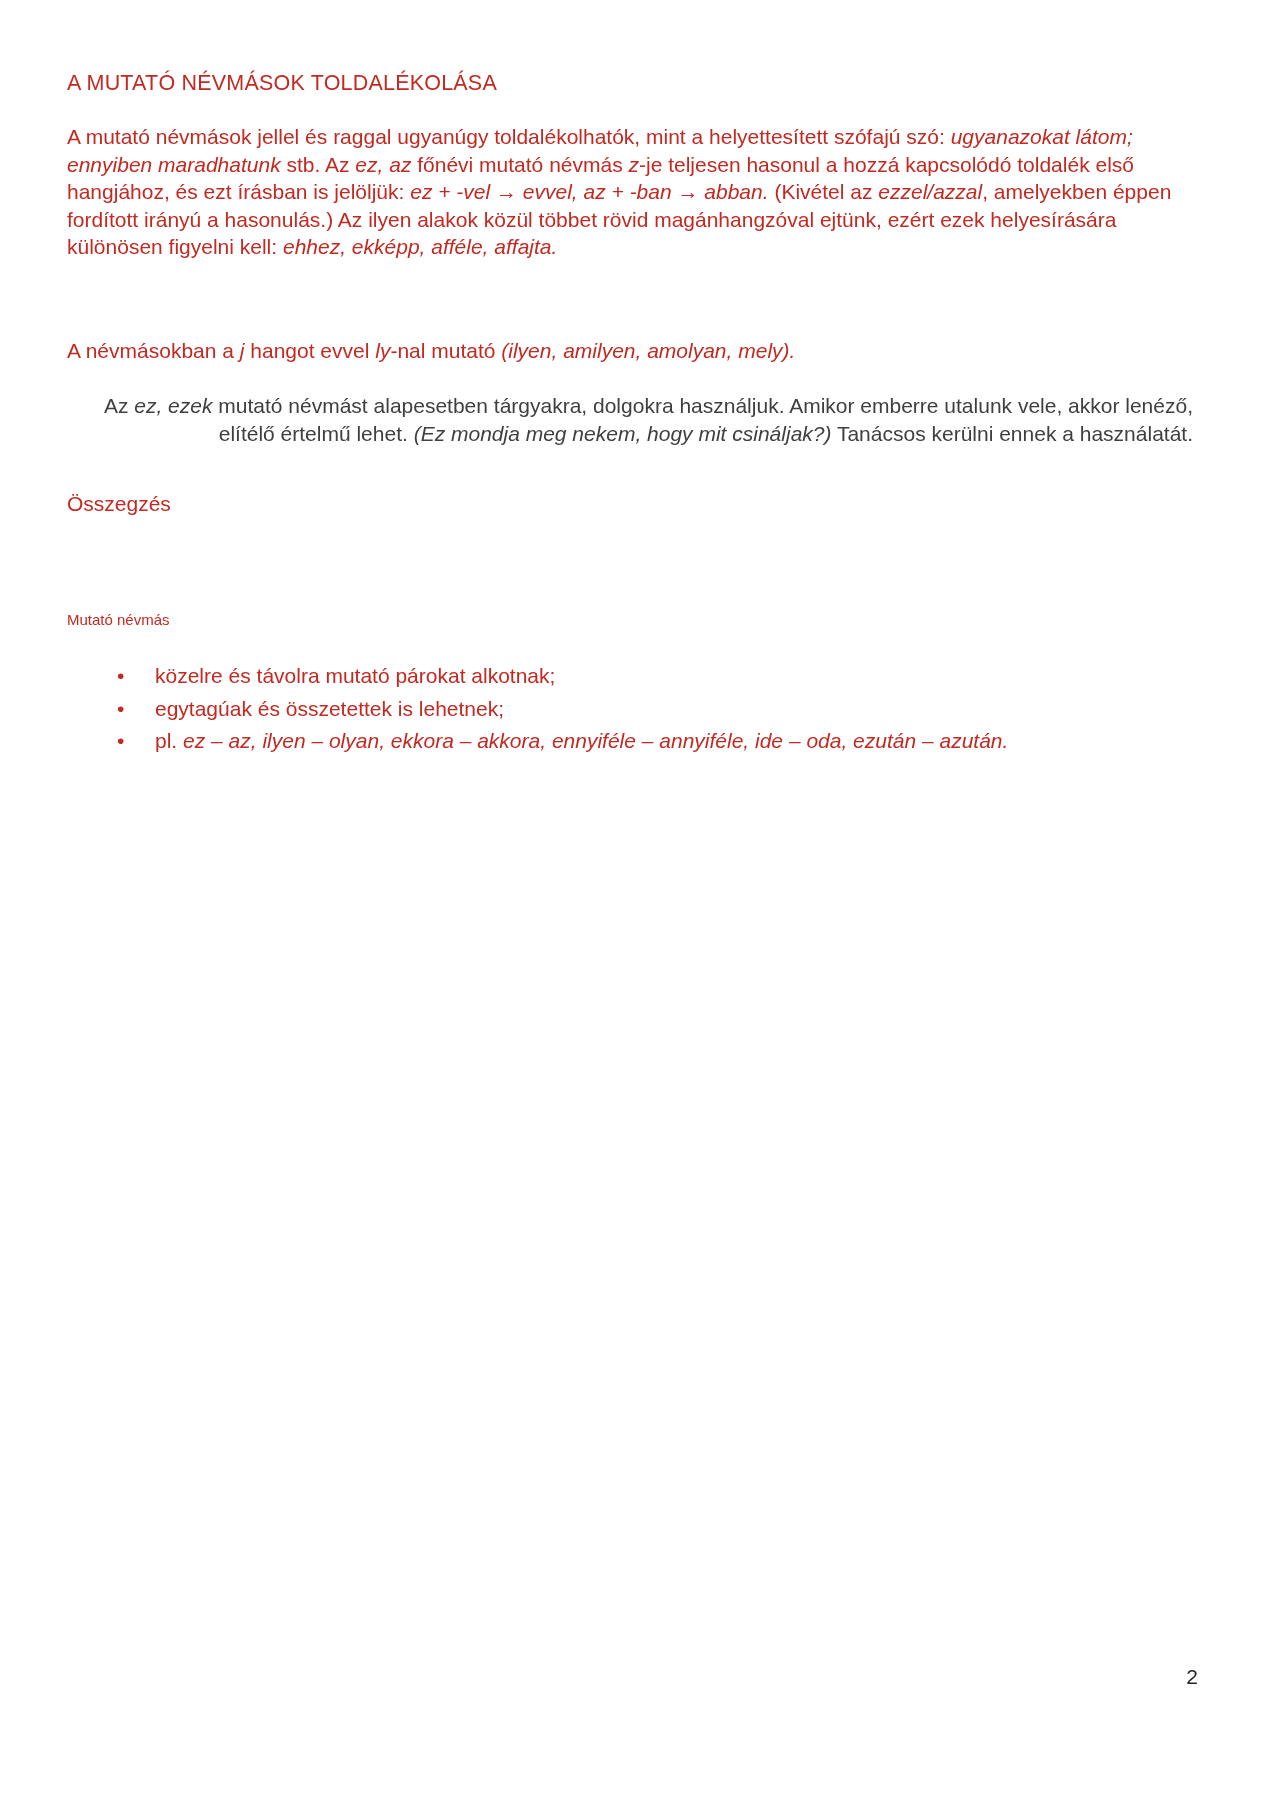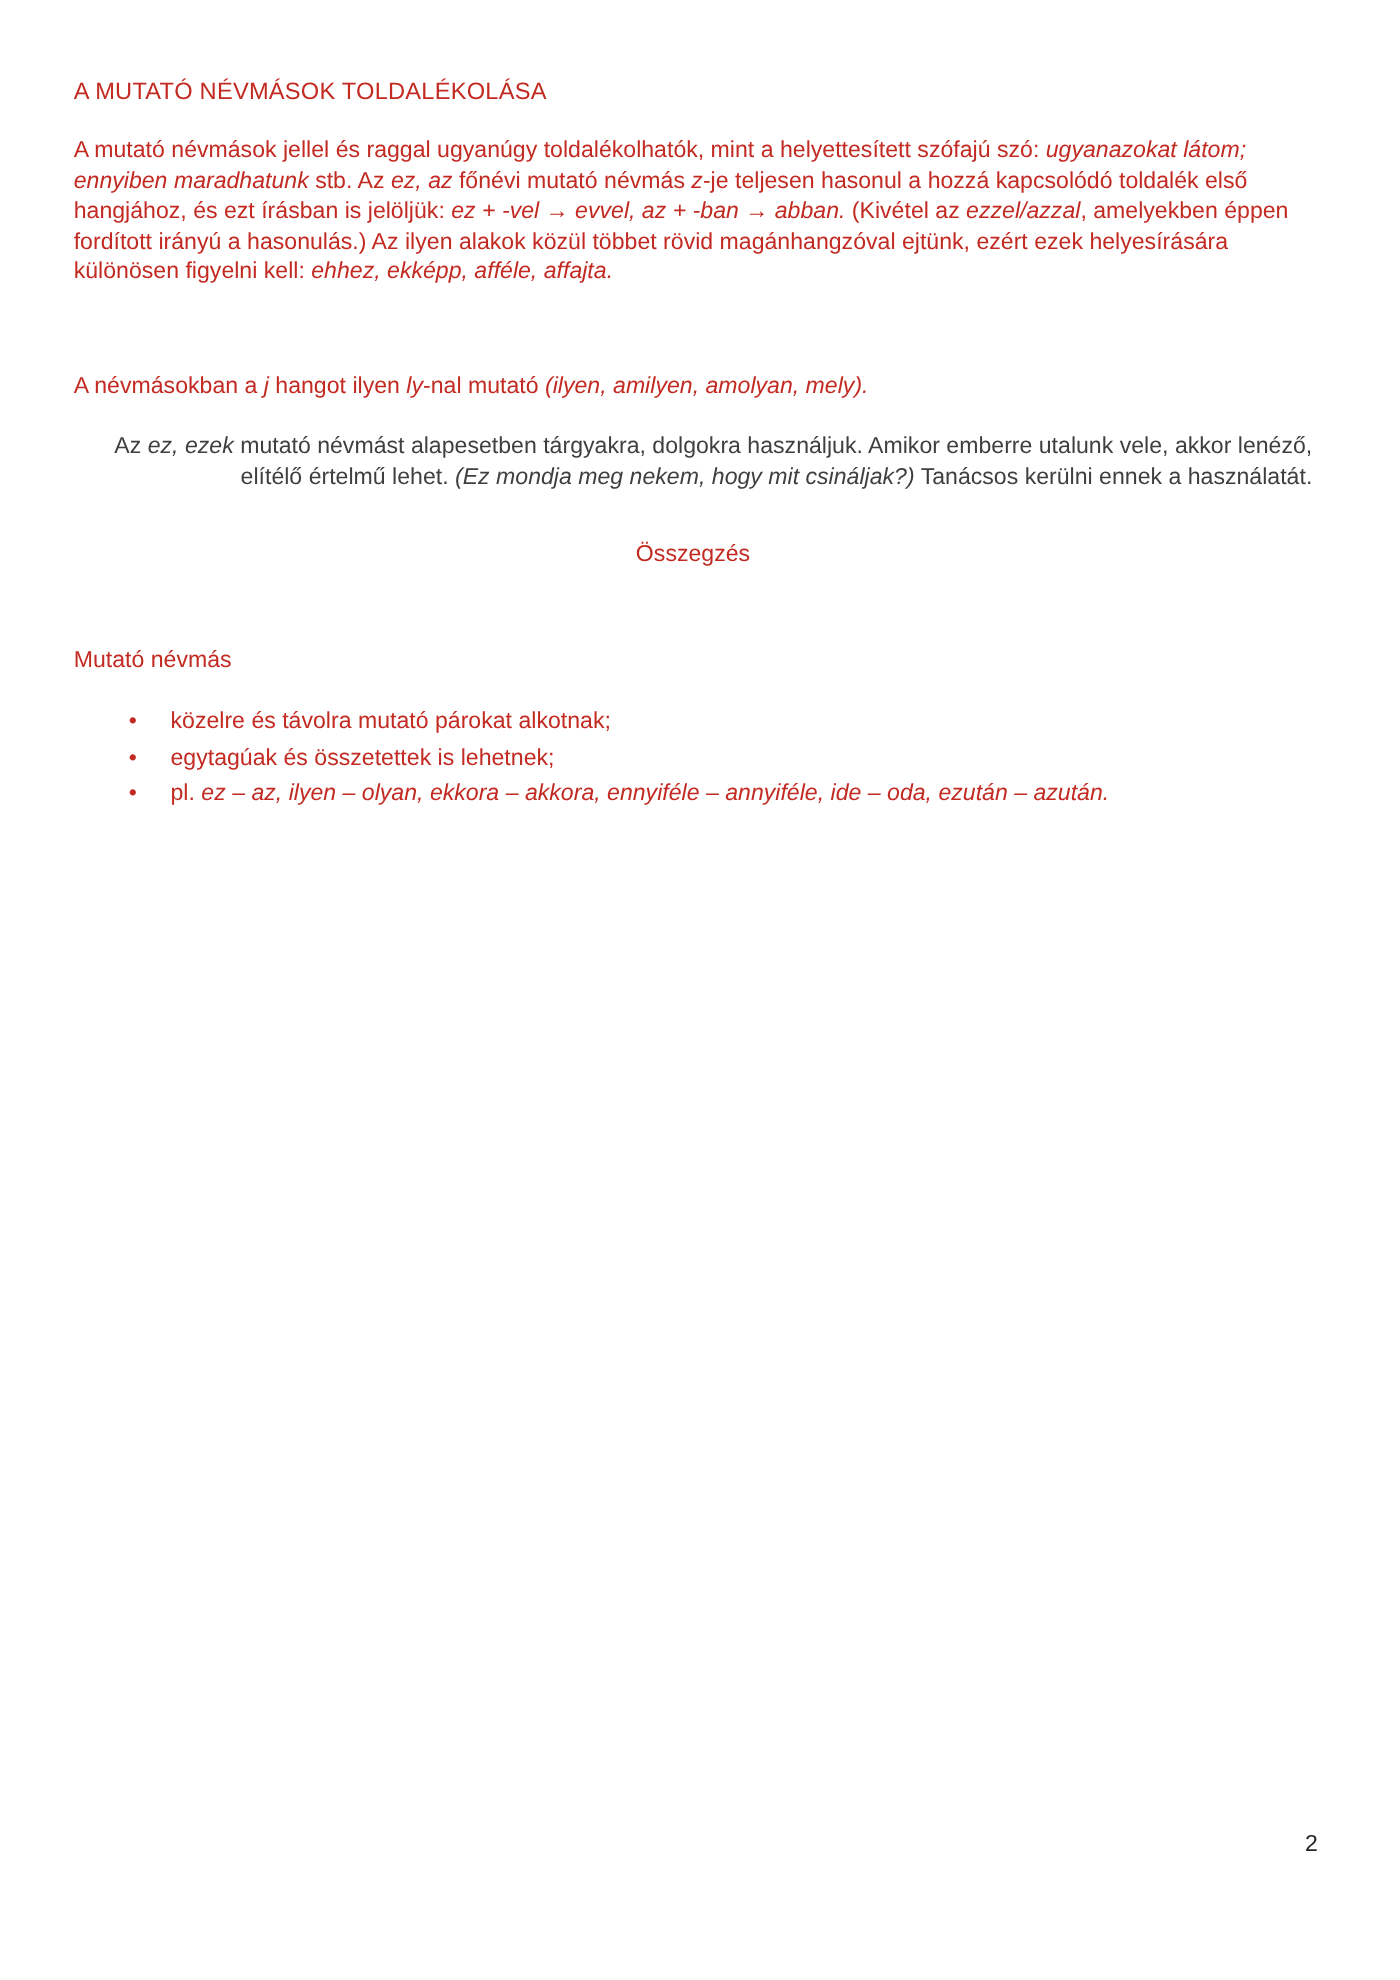--- a/index.html
+++ b/index.html
@@ -39,25 +39,24 @@
   }
   .para-intro   { margin-top: 26px;  color: var(--accent-red, #c22a22); }
   .para-jrule   { margin-top: 76px;  color: var(--accent-red, #c22a22); }
   .para-usage   { margin-top: 28px;  color: var(--body-text, #3f3f3f); text-align: right; }
   h2.summary {
     margin: 43px 0 0 0;
     font-size: 21px;
     font-weight: 400;
     line-height: 27.5px;
     color: var(--accent-red, #c22a22);
-    text-align: center;
   }
   h3.pronoun {
-    margin: 68px 0 0 0;
-    font-size: 21px;
+    margin: 88px 0 0 0;
+    font-size: 15px;
     font-weight: 400;
     line-height: 27.5px;
     color: var(--accent-red, #c22a22);
   }
   ul.bullets {
     margin: 29px 0 0 48px;
     padding: 0;
     list-style: none;
     color: var(--accent-red, #c22a22);
   }
@@ -88,21 +87,21 @@
 </style>
 </head>
 <body>
 
 <div class="page">
   <div class="content">
     <h1>A MUTATÓ NÉVMÁSOK TOLDALÉKOLÁSA</h1>
 
     <p class="para-intro"><span>A mutató névmások jellel és raggal ugyanúgy toldalékolhatók, mint a helyettesített szófajú szó: </span><span class="it">ugyanazokat látom; ennyiben maradhatunk</span><span> stb. Az </span><span class="it">ez, az</span><span> főnévi mutató névmás </span><span class="it">z</span><span>-je teljesen hasonul a hozzá kapcsolódó toldalék első hangjához, és ezt írásban is jelöljük: </span><span class="it">ez + -vel → evvel, az + -ban → abban.</span><span> (Kivétel az </span><span class="it">ezzel/azzal</span><span>, amelyekben éppen fordított irányú a hasonulás.) Az ilyen alakok közül többet rövid magánhangzóval ejtünk, ezért ezek helyesírására különösen figyelni kell: </span><span class="it">ehhez, ekképp, afféle, affajta.</span></p>
 
-    <p class="para-jrule"><span>A névmásokban a </span><span class="it">j</span><span> hangot ilyen </span><span class="it">ly</span><span>-nal mutató </span><span class="it">(ilyen, amilyen, amolyan, mely).</span></p>
+    <p class="para-jrule"><span>A névmásokban a </span><span class="it">j</span><span> hangot evvel </span><span class="it">ly</span><span>-nal mutató </span><span class="it">(ilyen, amilyen, amolyan, mely).</span></p>
 
     <p class="para-usage"><span>Az </span><span class="it">ez, ezek</span><span> mutató névmást alapesetben tárgyakra, dolgokra használjuk. Amikor emberre utalunk vele, akkor lenéző, elítélő értelmű lehet. </span><span class="it">(Ez mondja meg nekem, hogy mit csináljak?)</span><span> Tanácsos kerülni ennek a használatát.</span></p>
 
     <h2 class="summary">Összegzés</h2>
 
     <h3 class="pronoun">Mutató névmás</h3>
 
     <ul class="bullets" id="bullets">
         <li><span>közelre és távolra mutató párokat alkotnak;</span></li>
         <li><span>egytagúak és összetettek is lehetnek;</span></li>

